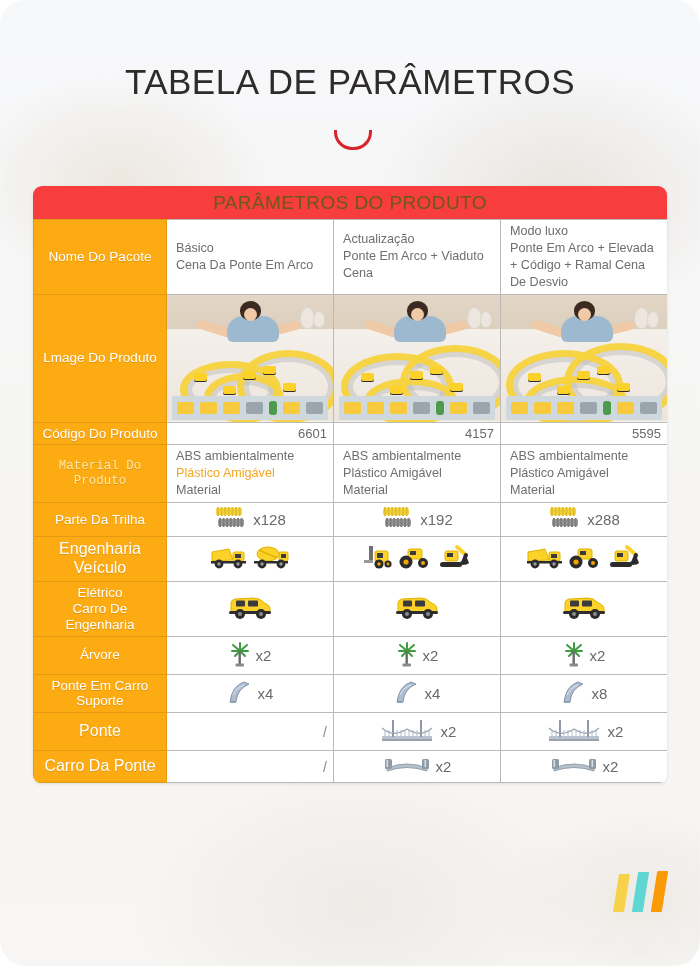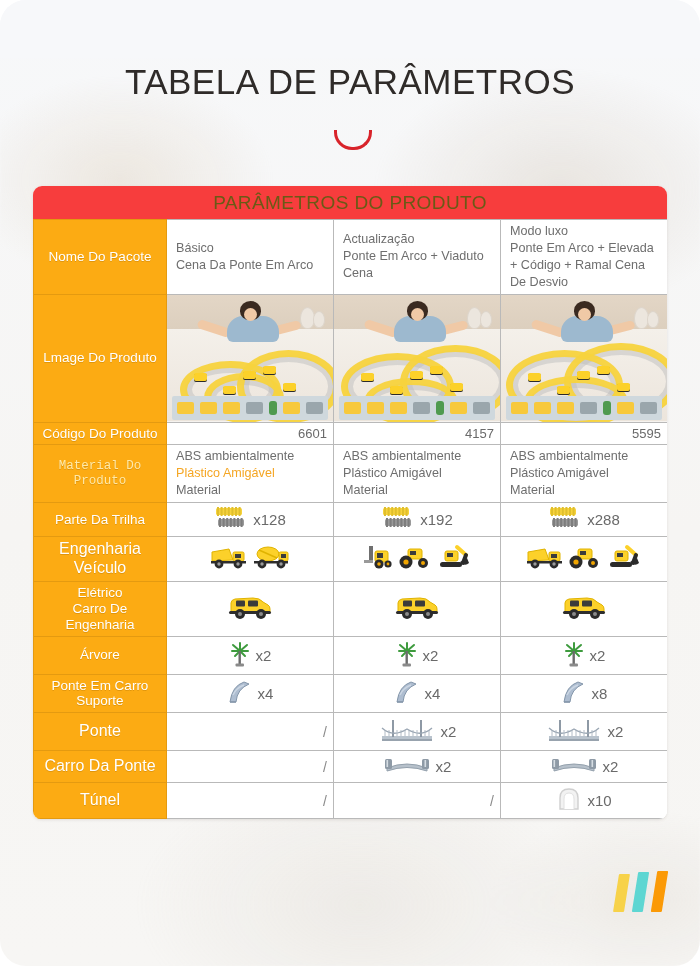--- a/index.html
+++ b/index.html
@@ -702,36 +702,20 @@
                     <path d="M4 14 Q24 6 44 14 L44 17 Q24 10 4 17 Z" fill="#b7c1cb" stroke="#93a0ac"></path>
                     <rect x="2" y="5" width="7" height="10" rx="1.5" fill="#8e9aa6"></rect>
                     <rect x="39" y="5" width="7" height="10" rx="1.5" fill="#8e9aa6"></rect>
                     <rect x="3.5" y="6" width="1.6" height="7" fill="#d6dde3"></rect>
                     <rect x="41.5" y="6" width="1.6" height="7" fill="#d6dde3"></rect>
                   </svg></span>
                 <span class="qty">x2</span>
               </div>
             </td>
           </tr>
-          <tr>
-            <td class="lbl big">
-              <div>Túnel</div>
-            </td>
-            <td class="val"><span class="slash">/</span></td>
-            <td class="val"><span class="slash">/</span></td>
-            <td class="val">
-              <div class="cellflex">
-                <span class="ic"><svg width="26" height="26" viewBox="0 0 26 26">
-                    <path d="M4 23 L4 12 Q4 3 13 3 Q22 3 22 12 L22 23 Z" fill="#f2f2f2" stroke="#cfcfcf" stroke-width="1.4"></path>
-                    <path d="M8 23 L8 13 Q8 7 13 7 Q18 7 18 13 L18 23" fill="#ffffff" stroke="#e0e0e0" stroke-width="1"></path>
-                  </svg></span>
-                <span class="qty">x10</span>
-              </div>
-            </td>
-          </tr>
         </tbody>
     </table>
   </div>
 
   <div class="logo">
     <span class="b1"></span>
     <span class="b2"></span>
     <span class="b3"></span>
   </div>
 </div>

